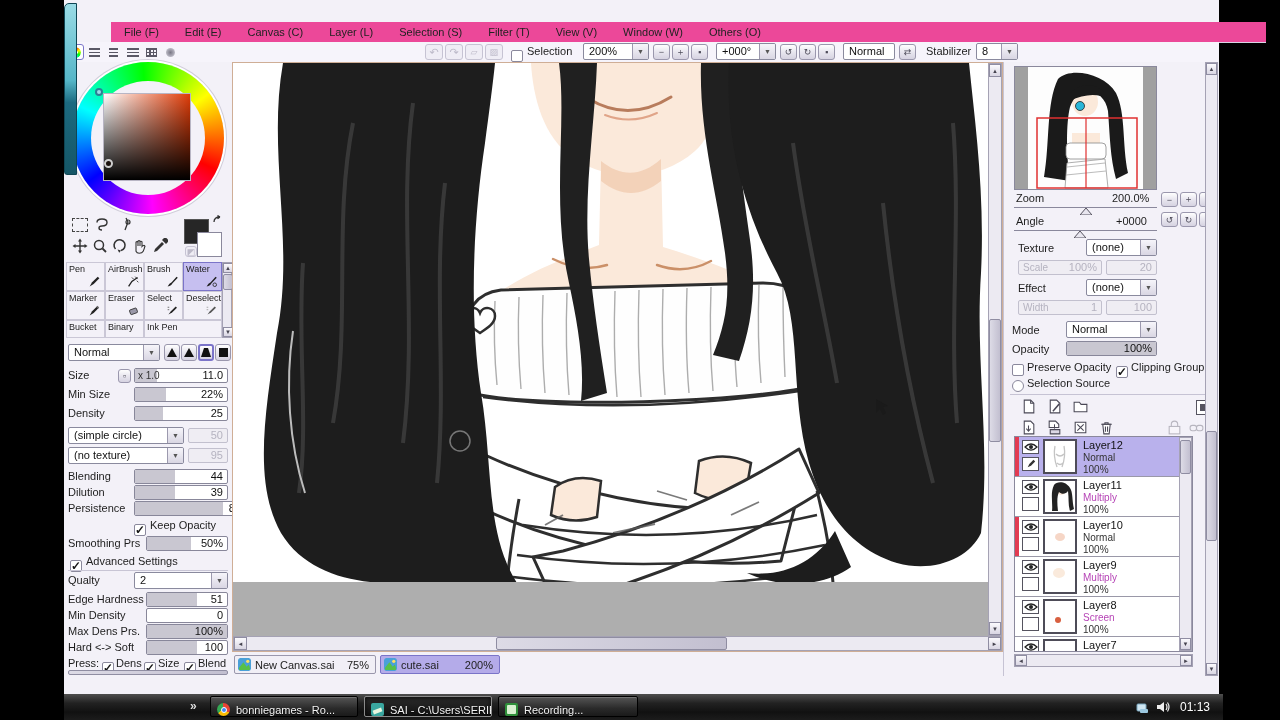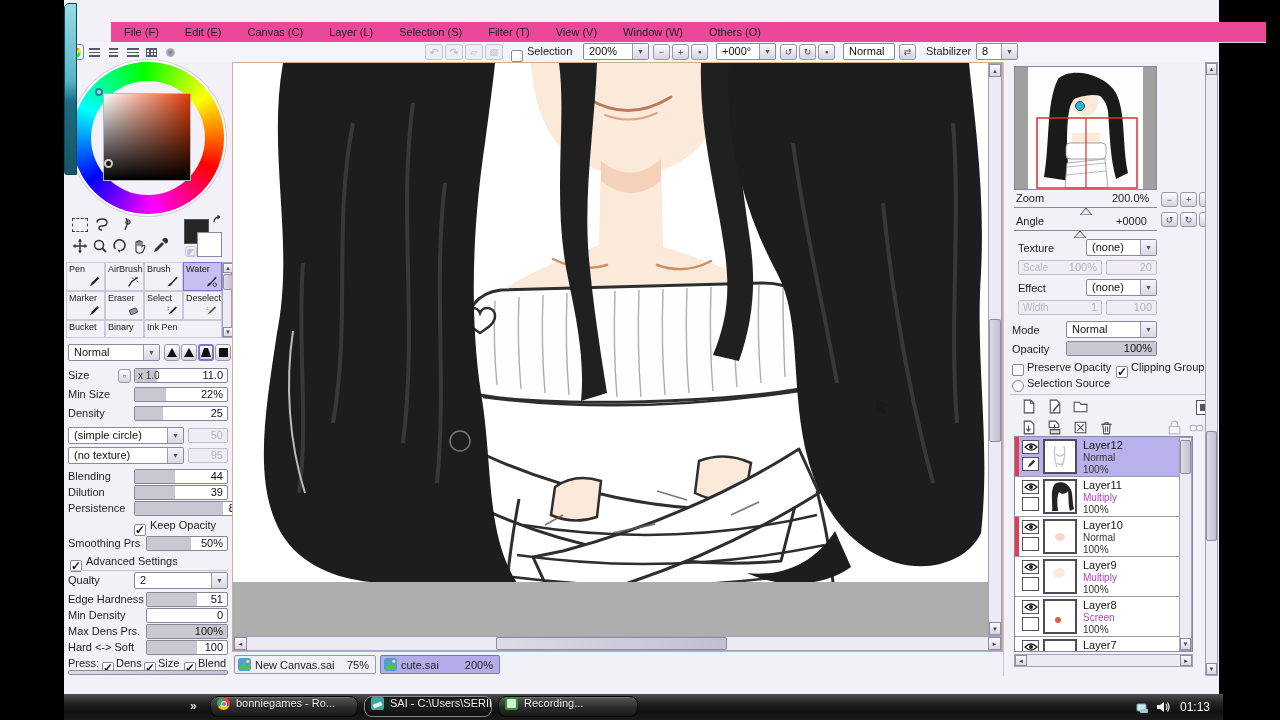--- a/index.html
+++ b/index.html
@@ -69,22 +69,22 @@
   .tab .tname{font-size:11px;color:#222;margin-left:4px;}
   .tab .tzoom{font-size:11px;color:#222;margin-left:auto;margin-right:6px;}
   
   #statusbar{position:absolute;left:0;top:676px;width:100%;height:18px;background:#f2f0f7;border-top:1px solid #bab7ca;
     display:flex;align-items:center;justify-content:flex-end;}
   .keybadge{font-size:8px;font-weight:bold;color:#333;background:linear-gradient(#fbfafd,#dcd9e6);border:1px solid #9a97ac;
     border-radius:2px;padding:1px 2px;margin-left:3px;}
   
   #taskbar{position:absolute;left:64px;top:694px;width:1159px;height:26px;
     background:linear-gradient(#4e4e4e,#222 35%,#111 70%,#1c1c1c);}
-  .tbtn{position:absolute;top:2px;height:21px;border-radius:8px;background:linear-gradient(#555,#2a2a2a 60%,#1a1a1a);
-    border:1px solid #000;box-shadow:inset 0 1px rgba(255,255,255,.18);display:flex;align-items:flex-start;box-sizing:border-box;}
+  .tbtn{position:absolute;top:2px;height:21px;border-radius:2px;background:linear-gradient(#555,#2a2a2a 60%,#1a1a1a);
+    border:1px solid #000;box-shadow:inset 0 1px rgba(255,255,255,.18);display:flex;align-items:flex-end;box-sizing:border-box;}
   .tbtn.active{background:linear-gradient(#2c2c2c,#101010);border:1px solid #8b8b8b;box-shadow:inset 0 1px 4px rgba(0,0,0,.8);}
   .tbtn .tl{font-size:11px;color:#f2f2f2;margin-left:6px;white-space:nowrap;overflow:hidden;text-shadow:0 1px 1px #000;}
   .ticon{width:13px;height:13px;border-radius:2px;margin-left:6px;flex:0 0 auto;}
 </style>
 </head>
 <body>
 
 <div id="stage">
   <div id="app">
 

